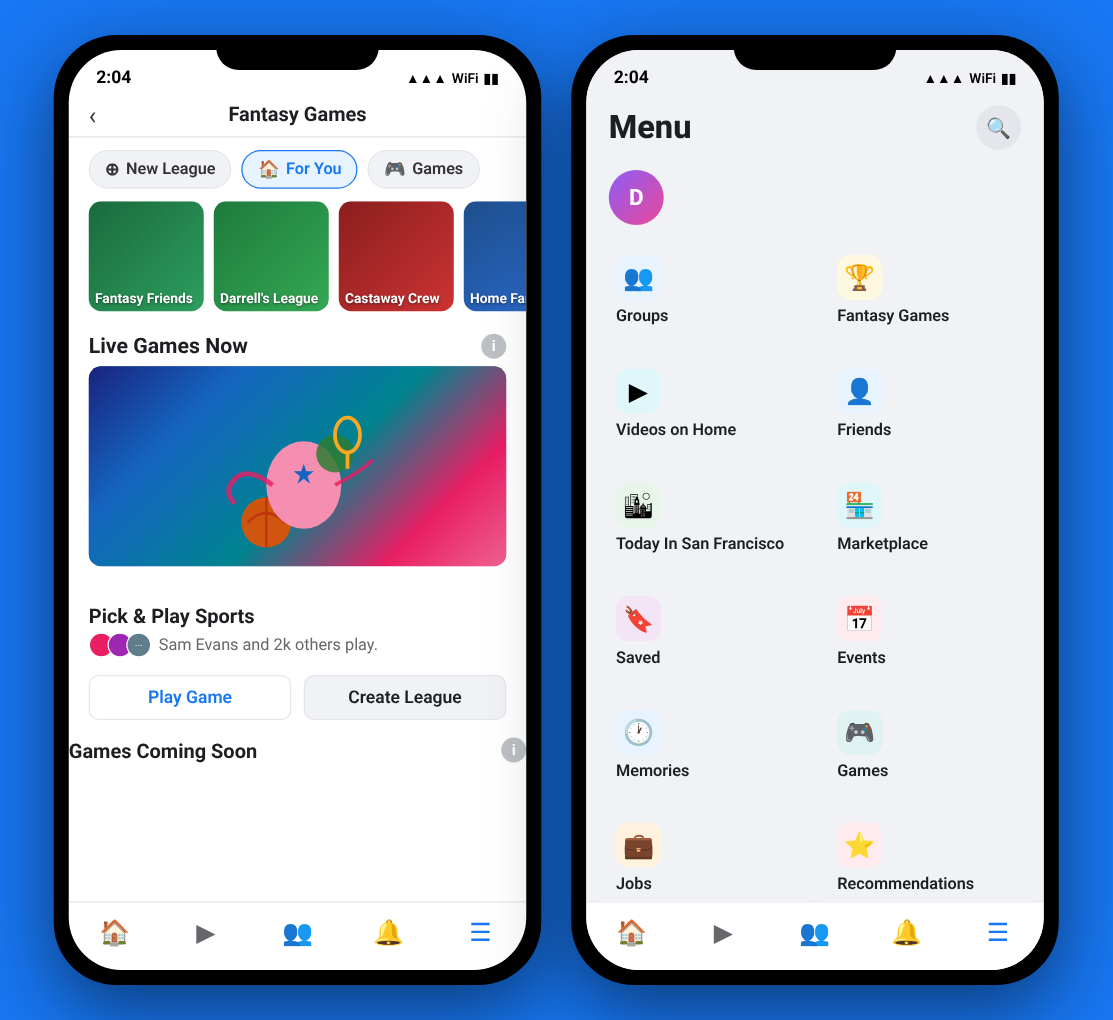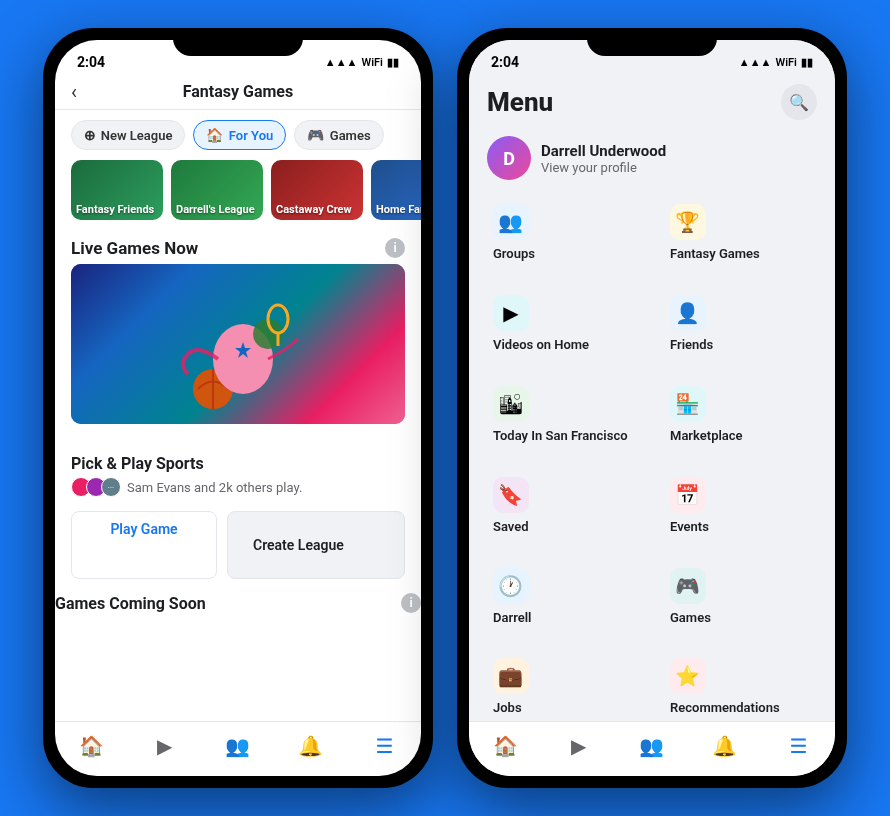--- a/index.html
+++ b/index.html
@@ -125,21 +125,21 @@
 
     .leagues-scroll {
       display: flex;
       gap: 8px;
       padding: 0 16px 12px;
       overflow-x: hidden;
       flex-shrink: 0;
     }
     .league-card {
       width: 92px;
-      height: 60px;
+      height: 88px;
       border-radius: 10px;
       flex-shrink: 0;
       position: relative;
       overflow: hidden;
       display: flex;
       align-items: flex-end;
     }
     .league-card-label {
       font-size: 11px;
       font-weight: 700;
@@ -241,29 +241,29 @@
       border: 1px solid #e4e6eb;
       background: #fff;
       font-size: 14px;
       font-weight: 600;
       color: #1877F2;
       cursor: pointer;
       text-align: center;
     }
     .btn-create {
       flex: 1;
-      padding: 25px;
+      padding: 9px;
       border-radius: 8px;
       border: 1px solid #e4e6eb;
       background: #f0f2f5;
       font-size: 14px;
       font-weight: 600;
       color: #1c1e21;
       cursor: pointer;
-      text-align: left;
+      text-align: center;
     }
 
     .games-coming {
       font-size: 16px;
       font-weight: 700;
       padding: 6px 0;
       color: #1c1e21;
       flex-shrink: 0;
       display: flex;
       align-items: center;
@@ -525,24 +525,20 @@
 
     <div class="screen-content" style="background:#f0f2f5;">
 
       <div class="menu-header">
         <span class="menu-title">Menu</span>
         <div class="search-icon-circle">🔍</div>
       </div>
 
       <div class="profile-row">
         <div class="profile-avatar">D</div>
-        <div class="profile-info">
-          <div class="profile-name">Darrell Underwood</div>
-          <div class="profile-sub">View your profile</div>
-        </div>
       </div>
 
       <div class="menu-grid">
 
         <div class="menu-item">
           <div class="menu-item-icon ic-blue">👥</div>
           <span class="menu-item-label">Groups</span>
         </div>
 
         <div class="menu-item">
@@ -575,21 +571,21 @@
           <span class="menu-item-label">Saved</span>
         </div>
 
         <div class="menu-item">
           <div class="menu-item-icon ic-red">📅</div>
           <span class="menu-item-label">Events</span>
         </div>
 
         <div class="menu-item">
           <div class="menu-item-icon ic-blue">🕐</div>
-          <span class="menu-item-label">Darrell</span>
+          <span class="menu-item-label">Memories</span>
         </div>
 
         <div class="menu-item">
           <div class="menu-item-icon ic-cyan">🎮</div>
           <span class="menu-item-label">Games</span>
         </div>
 
         <div class="menu-item">
           <div class="menu-item-icon ic-orange">💼</div>
           <span class="menu-item-label">Jobs</span>

